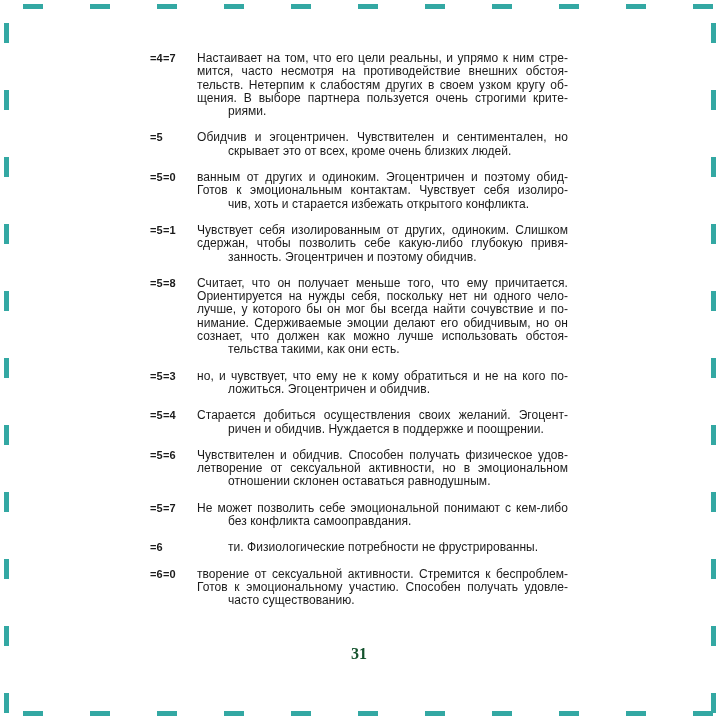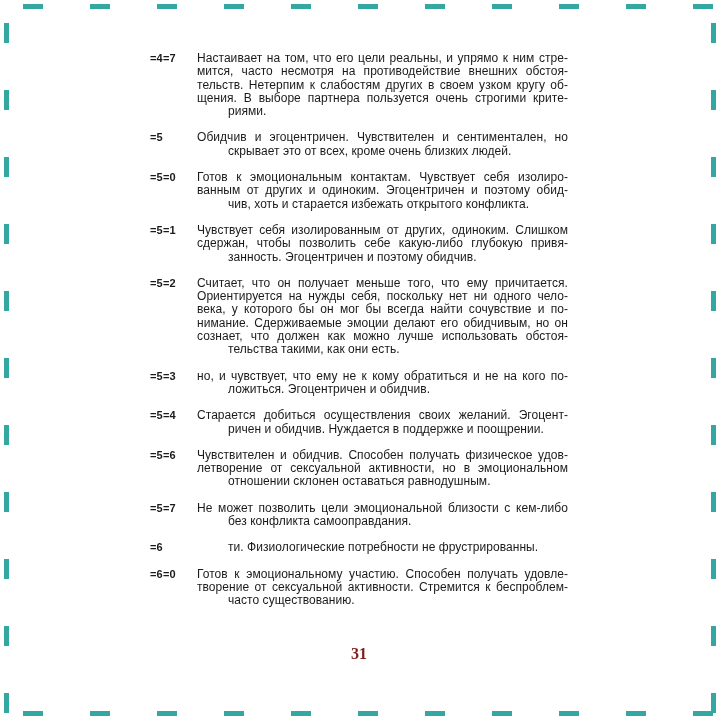--- a/index.html
+++ b/index.html
@@ -63,21 +63,21 @@
     padding-left: 31px;
   }
   .page-number {
     position: absolute;
     left: 150px; top: 645px;
     width: 418px;
     text-align: center;
     font-family: "Liberation Serif", serif;
     font-weight: bold;
     font-size: 16px;
-    color: #7f1d1d;
+    color: #14532d;
   }
 </style>
 </head>
 <body>
 
 <div class="page">
   <div class="dash dash-h dash-top"></div>
   <div class="dash dash-h dash-bottom"></div>
   <div class="dash dash-v dash-left"></div>
   <div class="dash dash-v dash-right"></div>
@@ -98,41 +98,41 @@
     <div class="code">=5</div>
     <div class="text">
           <div class="ln">Обидчив и эгоцентричен. Чувствителен и сентиментален, но</div>
           <div class="ln last">скрывает это от всех, кроме очень близких людей.</div>
         </div>
   </div>
 
   <div class="entry">
     <div class="code">=5=0</div>
     <div class="text">
+          <div class="ln">ванным от других и одиноким. Эгоцентричен и поэтому обид-</div>
           <div class="ln">Готов к эмоциональным контактам. Чувствует себя изолиро-</div>
-          <div class="ln">ванным от других и одиноким. Эгоцентричен и поэтому обид-</div>
           <div class="ln last">чив, хоть и старается избежать открытого конфликта.</div>
         </div>
   </div>
 
   <div class="entry">
     <div class="code">=5=1</div>
     <div class="text">
           <div class="ln">Чувствует себя изолированным от других, одиноким. Слишком</div>
           <div class="ln">сдержан, чтобы позволить себе какую-либо глубокую привя-</div>
           <div class="ln last">занность. Эгоцентричен и поэтому обидчив.</div>
         </div>
   </div>
 
   <div class="entry">
-    <div class="code">=5=2</div>
+    <div class="code">=5=8</div>
     <div class="text">
           <div class="ln">Считает, что он получает меньше того, что ему причитается.</div>
           <div class="ln">Ориентируется на нужды себя, поскольку нет ни одного чело-</div>
-          <div class="ln">века, у которого бы он мог бы всегда найти сочувствие и по-</div>
+          <div class="ln">лучше, у которого бы он мог бы всегда найти сочувствие и по-</div>
           <div class="ln">нимание. Сдерживаемые эмоции делают его обидчивым, но он</div>
           <div class="ln">сознает, что должен как можно лучше использовать обстоя-</div>
           <div class="ln last">тельства такими, как они есть.</div>
         </div>
   </div>
 
   <div class="entry">
     <div class="code">=5=3</div>
     <div class="text">
           <div class="ln">но, и чувствует, что ему не к кому обратиться и не на кого по-</div>
@@ -153,36 +153,36 @@
     <div class="text">
           <div class="ln">Чувствителен и обидчив. Способен получать физическое удов-</div>
           <div class="ln">летворение от сексуальной активности, но в эмоциональном</div>
           <div class="ln last">отношении склонен оставаться равнодушным.</div>
         </div>
   </div>
 
   <div class="entry">
     <div class="code">=5=7</div>
     <div class="text">
-          <div class="ln">Не может позволить цели эмоциональной близости с кем-либо</div>
+          <div class="ln">Не может позволить себе эмоциональной понимают с кем-либо</div>
           <div class="ln last">без конфликта самооправдания.</div>
         </div>
   </div>
 
   <div class="entry">
     <div class="code">=6</div>
     <div class="text">
           <div class="ln last">ти. Физиологические потребности не фрустрированны.</div>
         </div>
   </div>
 
   <div class="entry">
     <div class="code">=6=0</div>
     <div class="text">
+          <div class="ln">творение от сексуальной активности. Стремится к беспроблем-</div>
           <div class="ln">Готов к эмоциональному участию. Способен получать удовле-</div>
-          <div class="ln">творение от сексуальной активности. Стремится к беспроблем-</div>
           <div class="ln last">часто существованию.</div>
         </div>
   </div>
 </main>
 
   <div class="page-number">31</div>
 </div>
 
 </body></html>

